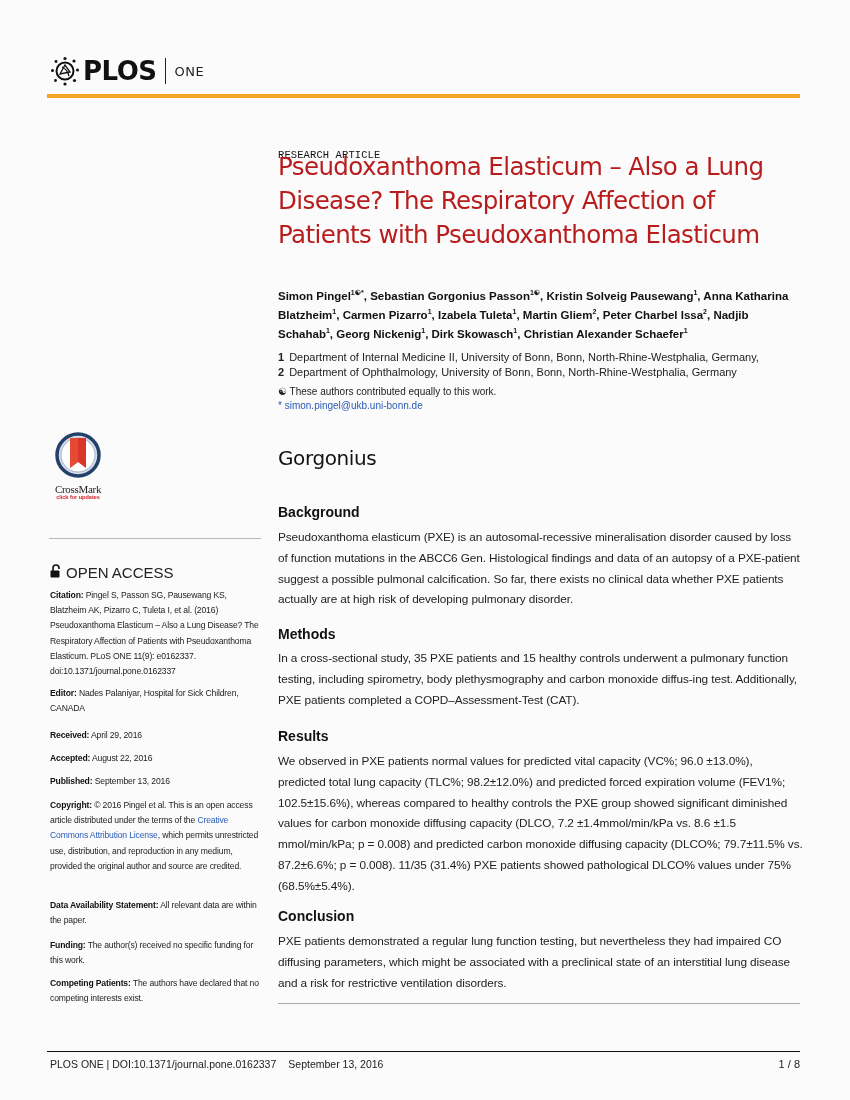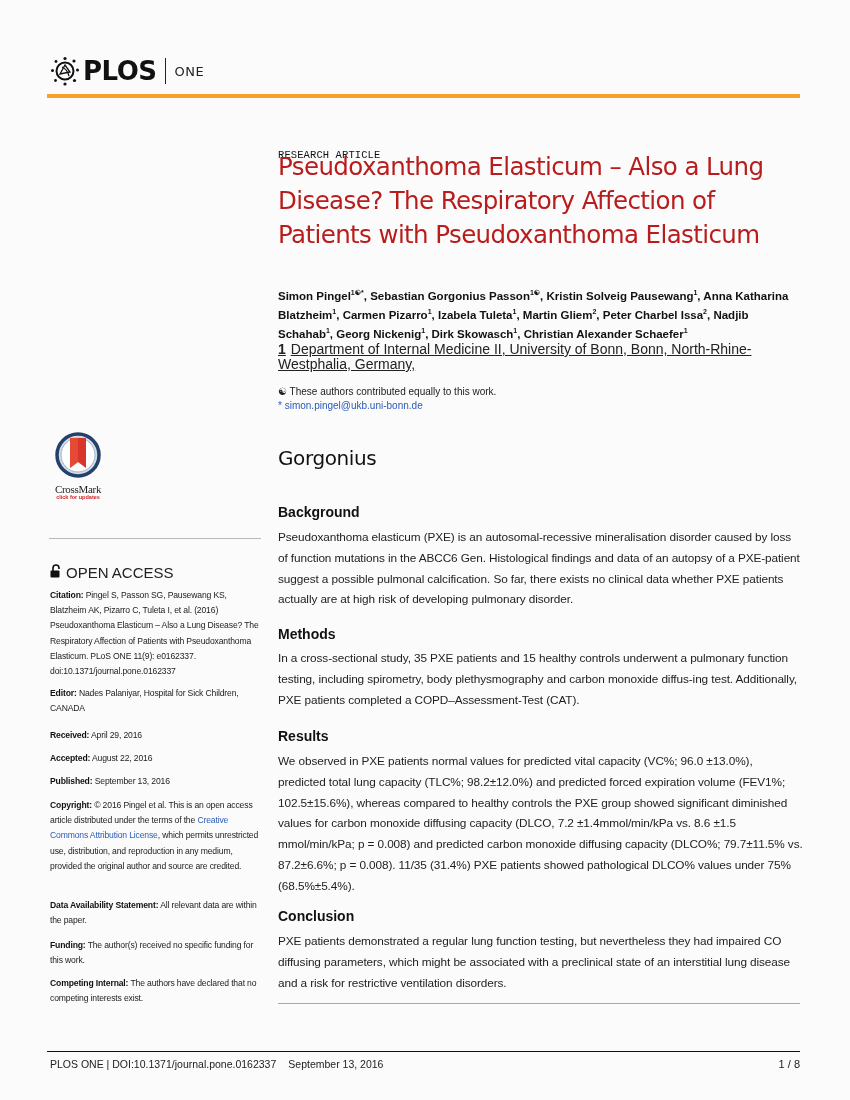--- a/index.html
+++ b/index.html
@@ -15,21 +15,21 @@
   .logo-plos { font-family: "DejaVu Sans", sans-serif; font-weight: bold; font-size: 26px; letter-spacing: -0.5px; margin-left: 3px; color: #111; }
   .logo-div { width: 1px; height: 26px; background: #222; margin: 0 9px 0 8px; }
   .logo-one { font-family: "DejaVu Sans", sans-serif; font-size: 13px; letter-spacing: 0.5px; color: #222; }
   .orange-bar { left: 47px; top: 76px; width: 753px; height: 4px; background: #f8a12a; }
 
   
   .kicker { left: 278px; top: 131px; font-size: 10.5px; letter-spacing: 0.1px; color: #111; font-family: Liberation Mono, monospace; }
   .title { left: 278px; top: 150px; width: 520px; font-family: "DejaVu Sans", sans-serif; font-size: 24.5px; line-height: 34px; color: #b91c1c; font-weight: normal; letter-spacing: -0.6px; margin: 0; }
   .authors { left: 278px; top: 267px; width: 525px; font-size: 11.5px; line-height: 16px; font-weight: bold; color: #111; }
   .authors sup { font-size: 7px; font-weight: bold; }
-  .affil { left: 278px; top: 324px; width: 525px; font-size: 14px; line-height: 15px; color: #222; text-decoration: underline; }
+  .affil { left: 278px; top: 332px; width: 525px; font-size: 11px; line-height: 15px; color: #222; }
   .affil .num { font-weight: bold; margin-right: 5px; }
   .notes { left: 278px; top: 367px; font-size: 10px; line-height: 14px; color: #222; }
   .notes a { color: #2a5bb8; text-decoration: none; }
 
   
   .crossmark { left: 50px; top: 414px; width: 56px; text-align: center; }
   .cm-circle { width: 46px; height: 46px; margin: 0 auto; }
   .cm-label { font-family: "Liberation Serif", serif; font-size: 11px; color: #222; margin-top: 1px; letter-spacing: -0.3px; }
   .cm-sub { font-size: 5.5px; color: #d2232a; font-weight: bold; margin-top: -1px; }
 
@@ -76,20 +76,21 @@
   <span class="logo-one">ONE</span>
 </div>
 <div class="abs orange-bar"></div>
 
 <div class="abs kicker">RESEARCH ARTICLE</div>
 <h1 class="abs title">Pseudoxanthoma Elasticum – Also a Lung Disease? The Respiratory Affection of Patients with Pseudoxanthoma Elasticum</h1>
 <div class="abs authors" id="authors"><span>Simon Pingel</span><sup>1☯*</sup>, <span>Sebastian Gorgonius Passon</span><sup>1☯</sup>, <span>Kristin Solveig Pausewang</span><sup>1</sup>, <span>Anna Katharina Blatzheim</span><sup>1</sup>, <span>Carmen Pizarro</span><sup>1</sup>, <span>Izabela Tuleta</span><sup>1</sup>, <span>Martin Gliem</span><sup>2</sup>, <span>Peter Charbel Issa</span><sup>2</sup>, <span>Nadjib Schahab</span><sup>1</sup>, <span>Georg Nickenig</span><sup>1</sup>, <span>Dirk Skowasch</span><sup>1</sup>, <span>Christian Alexander Schaefer</span><sup>1</sup></div>
 
 <div class="abs affil">
   <div><span class="num">1</span><span>Department of Internal Medicine II, University of Bonn, Bonn, North-Rhine-Westphalia, Germany,</span></div>
+  <div><span class="num">2</span><span>Department of Ophthalmology, University of Bonn, Bonn, North-Rhine-Westphalia, Germany</span></div>
 </div>
 
 <div class="abs notes">
   <div><span>☯ </span><span>These authors contributed equally to this work.</span></div>
   <div><span style="color:#2a5bb8">* </span><a href="#">simon.pingel@ukb.uni-bonn.de</a></div>
 </div>
 
 <div class="abs crossmark">
   <svg class="cm-circle" viewBox="0 0 46 46">
     <circle cx="23" cy="23" r="21" fill="#d7dde6" stroke="#24416b" stroke-width="3.5"></circle>
@@ -129,21 +130,21 @@
 <div class="abs side" style="top:780px">
   <b>Copyright:</b> <span>© 2016 Pingel et al. This is an open access article distributed under the terms of the</span> <a href="#">Creative Commons Attribution License</a><span>, which permits unrestricted use, distribution, and reproduction in any medium, provided the original author and source are credited.</span>
 </div>
 <div class="abs side" style="top:880px">
   <b>Data Availability Statement:</b> <span>All relevant data are within the paper.</span>
 </div>
 <div class="abs side" style="top:920px">
   <b>Funding:</b> <span>The author(s) received no specific funding for this work.</span>
 </div>
 <div class="abs side" style="top:958px">
-  <b>Competing Internal:</b> <span>The authors have declared that no competing interests exist.</span>
+  <b>Competing Patients:</b> <span>The authors have declared that no competing interests exist.</span>
 </div>
 
 <div class="abs abstract-h">Gorgonius</div>
 
 <div class="abs sec-h" style="top:486px">Background</div>
 <div class="abs para" style="top:509px">Pseudoxanthoma elasticum (PXE) is an autosomal-recessive mineralisation disorder caused by loss of function mutations in the ABCC6 Gen. Histological findings and data of an autopsy of a PXE-patient suggest a possible pulmonal calcification. So far, there exists no clinical data whether PXE patients actually are at high risk of developing pulmonary disorder.</div>
 
 <div class="abs sec-h" style="top:608px">Methods</div>
 <div class="abs para" style="top:630px">In a cross-sectional study, 35 PXE patients and 15 healthy controls underwent a pulmonary function testing, including spirometry, body plethysmography and carbon monoxide diffus-ing test. Additionally, PXE patients completed a COPD–Assessment-Test (CAT).</div>
 

